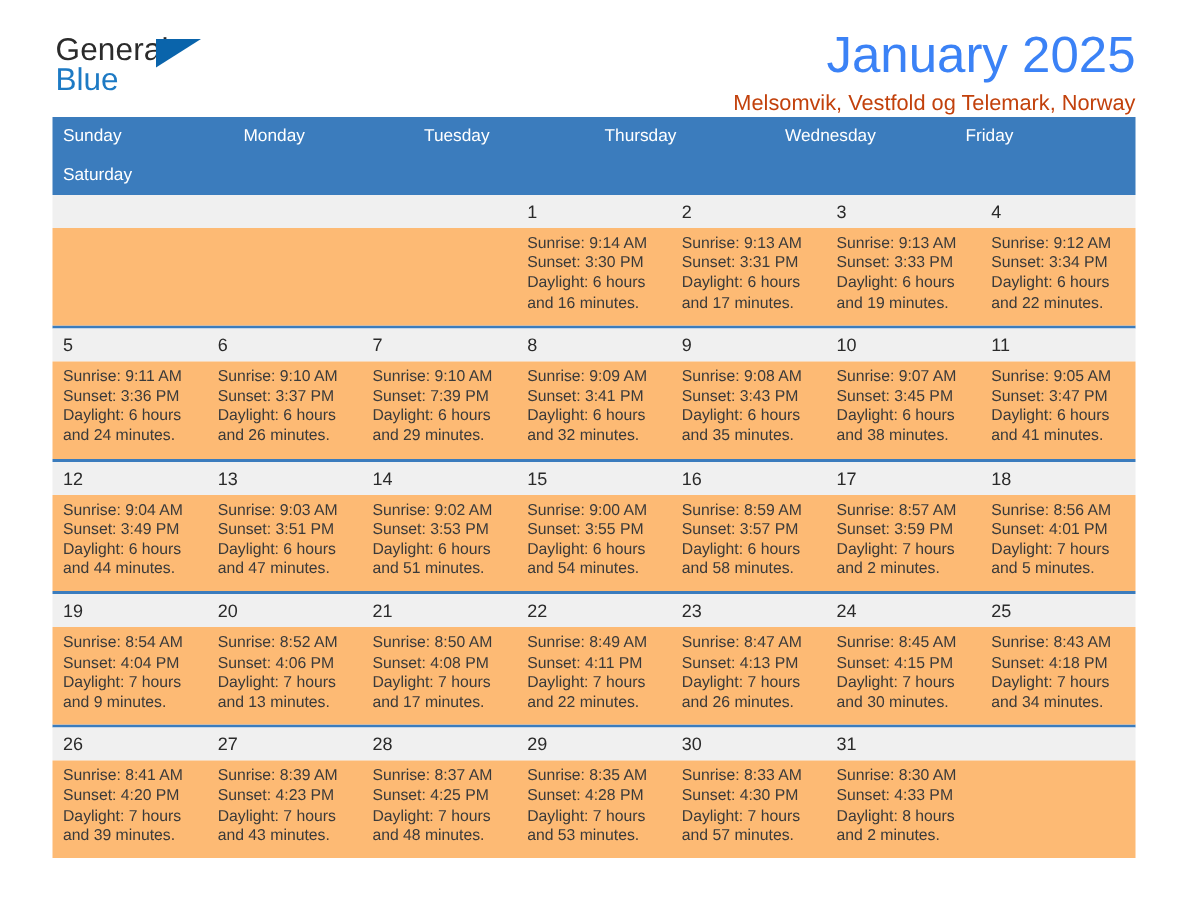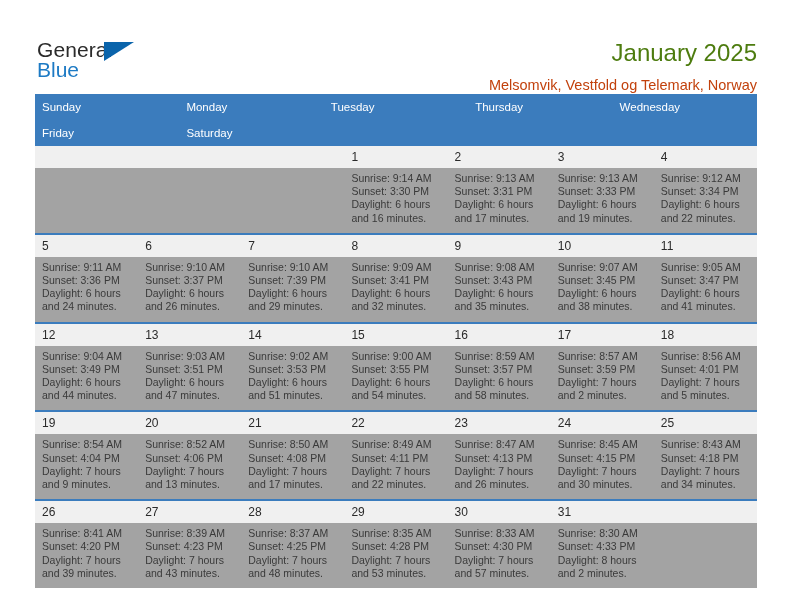--- a/index.html
+++ b/index.html
@@ -12,21 +12,21 @@
     background: #ffffff;
     font-family: "Liberation Sans", sans-serif;
     color: #222222;
     overflow: hidden;
   }
   .page {
     position: relative;
     width: 792px;
     height: 612px;
     box-sizing: border-box;
-    padding: 16px 35px;
+    padding: 0 35px;
   }
 
   
   .top {
     display: flex;
     align-items: flex-start;
     justify-content: space-between;
     height: 72px;
     padding-top: 22px;
     box-sizing: border-box;
@@ -59,42 +59,42 @@
     width: 0;
     height: 0;
     border-left: 30px solid #0a64ab;
     border-bottom: 19px solid transparent;
   }
   .titles {
     text-align: right;
     padding-top: 0px;
   }
   .cal-title {
-    font-size: 24px;
-    color: #4d7c0f;
+    font-size: 34px;
+    color: #3b82f6;
     line-height: 30px;
     font-weight: normal;
     margin: 0;
   }
   .cal-subtitle {
     font-size: 14.5px;
     color: #c2410c;
     line-height: 20px;
     margin: 7px 0 0 0;
     font-weight: normal;
   }
 
   
   .calendar {
     margin-top: 6px;
     width: 722px;
   }
   .weekdays {
     display: grid;
-    grid-template-columns: repeat(5, 1fr);
+    grid-template-columns: repeat(6, 1fr);
     background: #3b7cbd;
   }
   .weekday {
     color: #ffffff;
     font-size: 11.5px;
     padding: 6px 0 6px 7px;
     line-height: 14px;
     box-sizing: border-box;
   }
 
@@ -112,21 +112,21 @@
   .daynum {
     font-size: 12px;
     color: #2a2a2a;
     padding: 4px 0 3px 7px;
     line-height: 15px;
     box-sizing: border-box;
   }
   .week-details {
     display: grid;
     grid-template-columns: repeat(7, 1fr);
-    background: #a3a3a3;
+    background: #fdba74;
     min-height: 62px;
   }
   .daycell {
     padding: 4px 6px 8px 7px;
     box-sizing: border-box;
   }
   .dayline {
     font-size: 10.5px;
     line-height: 13.2px;
     color: #3a3a3a;

